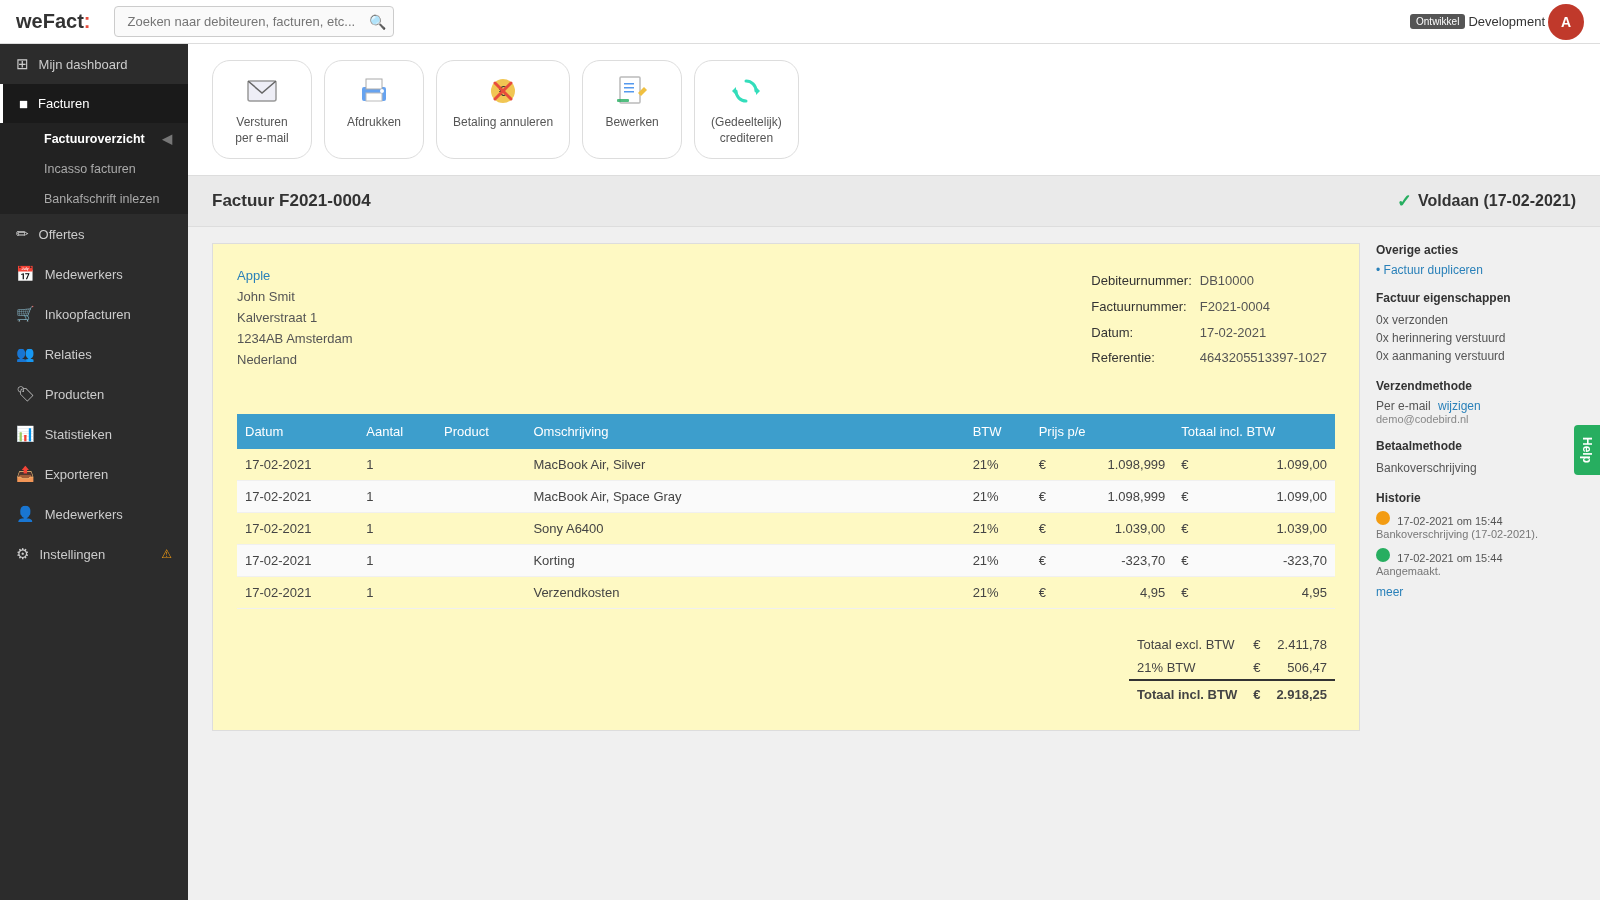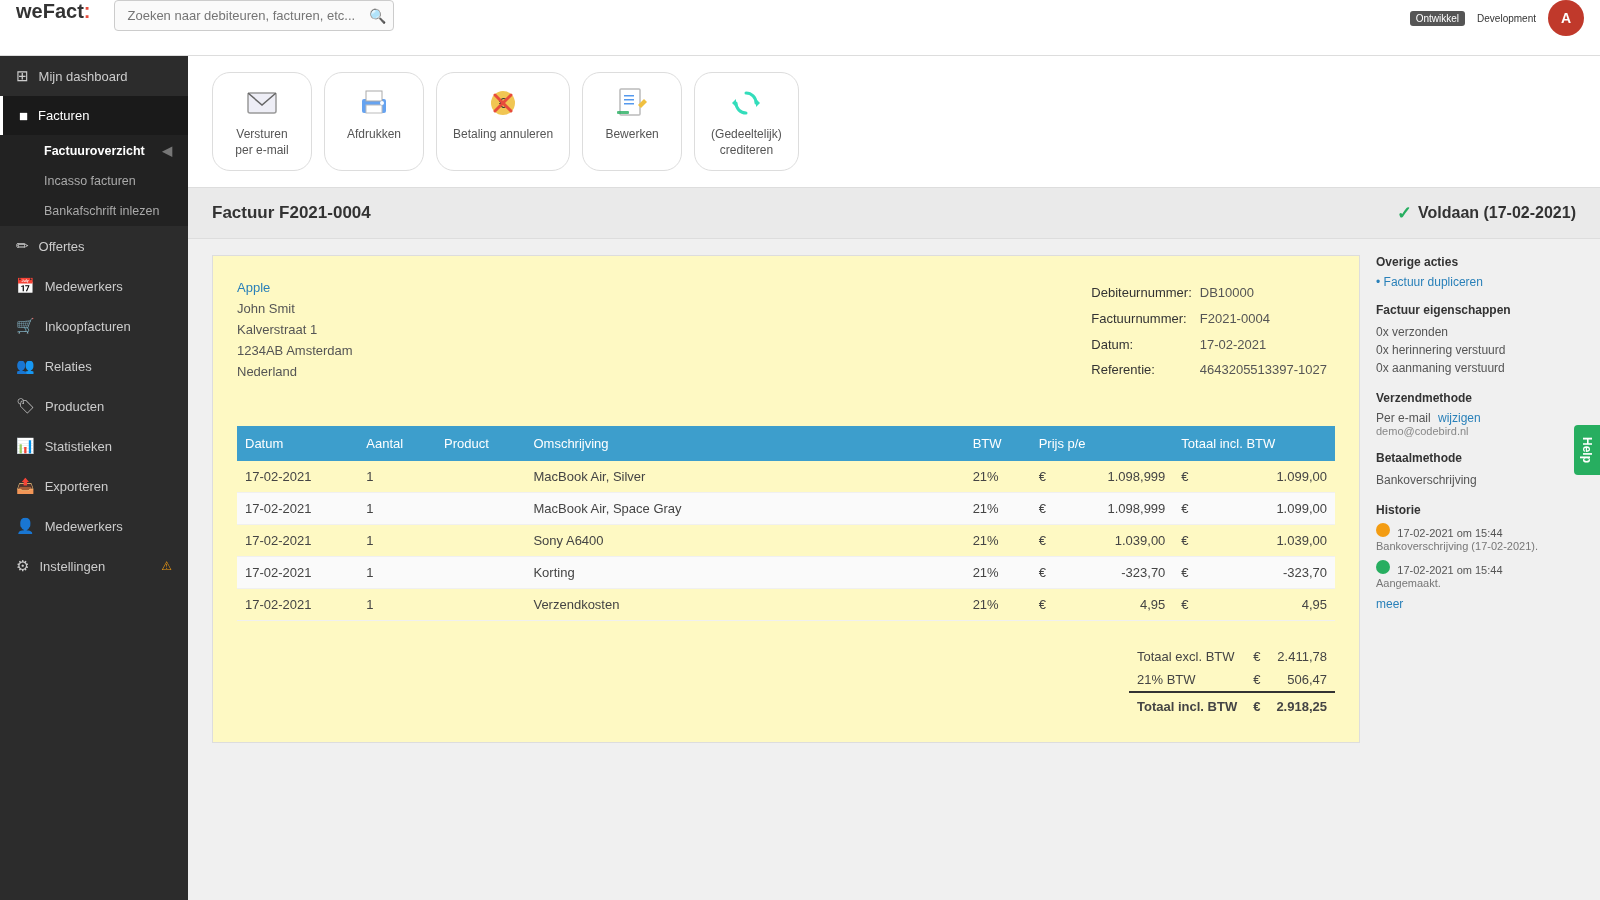--- a/index.html
+++ b/index.html
@@ -1,27 +1,27 @@
 <!DOCTYPE html>
 <html><head>
   <meta charset="utf-8">
   <style>
     * { box-sizing: border-box; margin: 0; padding: 0; }
     body { font-family: -apple-system, BlinkMacSystemFont, 'Segoe UI', sans-serif; font-size: 13px; background: #f0f0f0; color: #333; display: flex; flex-direction: column; height: 100vh; overflow: hidden; }
 
     
-    .topbar { background: #fff; height: 56px; display: flex; align-items: flex-start; padding: 0 16px; border-bottom: 1px solid #ddd; flex-shrink: 0; z-index: 10; }
+    .topbar { background: #fff; height: 44px; display: flex; align-items: center; padding: 0 16px; border-bottom: 1px solid #ddd; flex-shrink: 0; z-index: 10; }
     .logo { font-size: 20px; font-weight: 700; color: #333; margin-right: 24px; }
     .logo span { color: #e74c3c; }
     .search-wrap { position: relative; flex: 0 0 280px; }
     .search-wrap input { width: 100%; padding: 7px 32px 7px 12px; border: 1px solid #ccc; border-radius: 4px; font-size: 13px; background: #fafafa; }
     .search-icon { position: absolute; right: 8px; top: 50%; transform: translateY(-50%); color: #999; font-size: 14px; }
-    .topbar-right { margin-left: auto; display: flex; align-items: center; gap: 12px; }
+    .topbar-right { margin-left: auto; display: flex; align-items: center; gap: 3px; }
     .env-badge { background: #555; color: #fff; font-size: 10px; padding: 2px 6px; border-radius: 3px; }
-    .dev-dropdown { font-size: 10px; color: #333; cursor: pointer; }
+    .dev-dropdown { font-size: 13px; color: #333; cursor: pointer; }
     .avatar { width: 36px; height: 36px; border-radius: 50%; background: #c0392b; display: flex; align-items: center; justify-content: center; color: #fff; font-weight: 700; font-size: 14px; overflow: hidden; }
 
     
     .layout { display: flex; flex: 1; overflow: hidden; }
 
     
     .sidebar { width: 188px; background: #2c2c2c; flex-shrink: 0; display: flex; flex-direction: column; overflow-y: auto; }
     .sidebar-item { display: flex; align-items: center; gap: 10px; padding: 11px 16px; color: #ccc; cursor: pointer; font-size: 13px; position: relative; }
     .sidebar-item.active { background: #1a1a1a; color: #fff; border-left: 3px solid #fff; }
     .sidebar-icon { font-size: 15px; flex-shrink: 0; }

